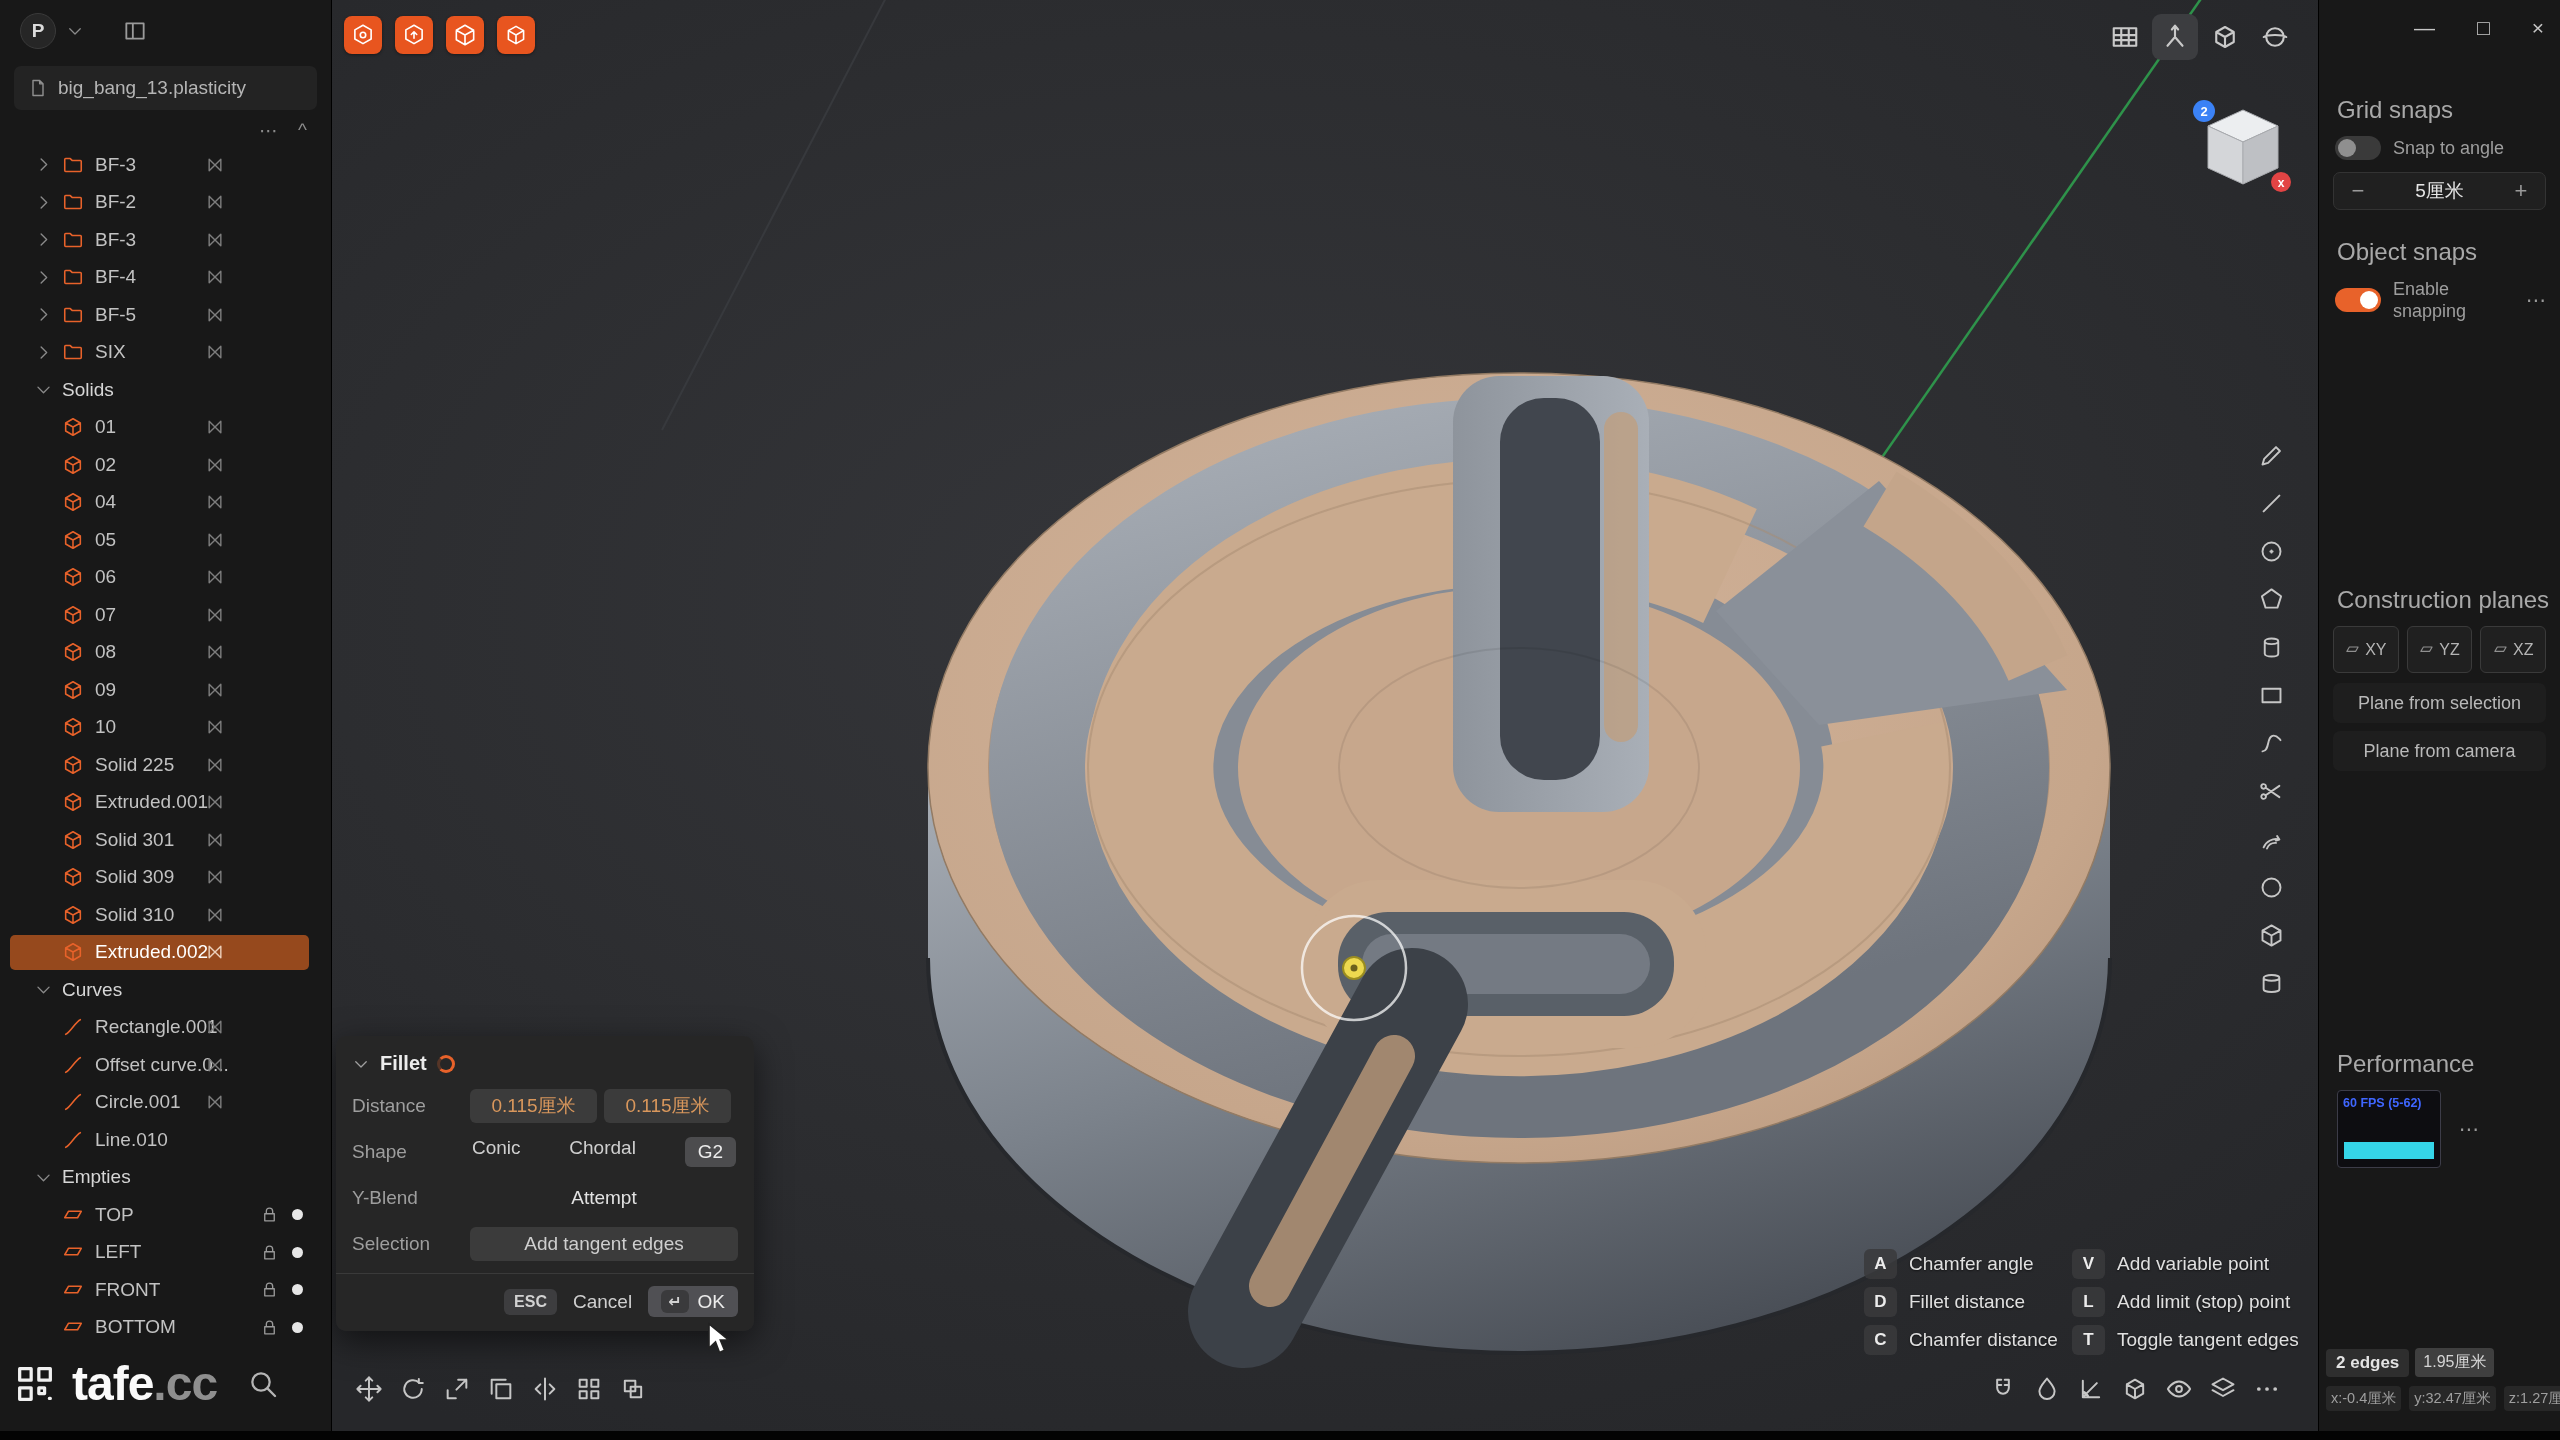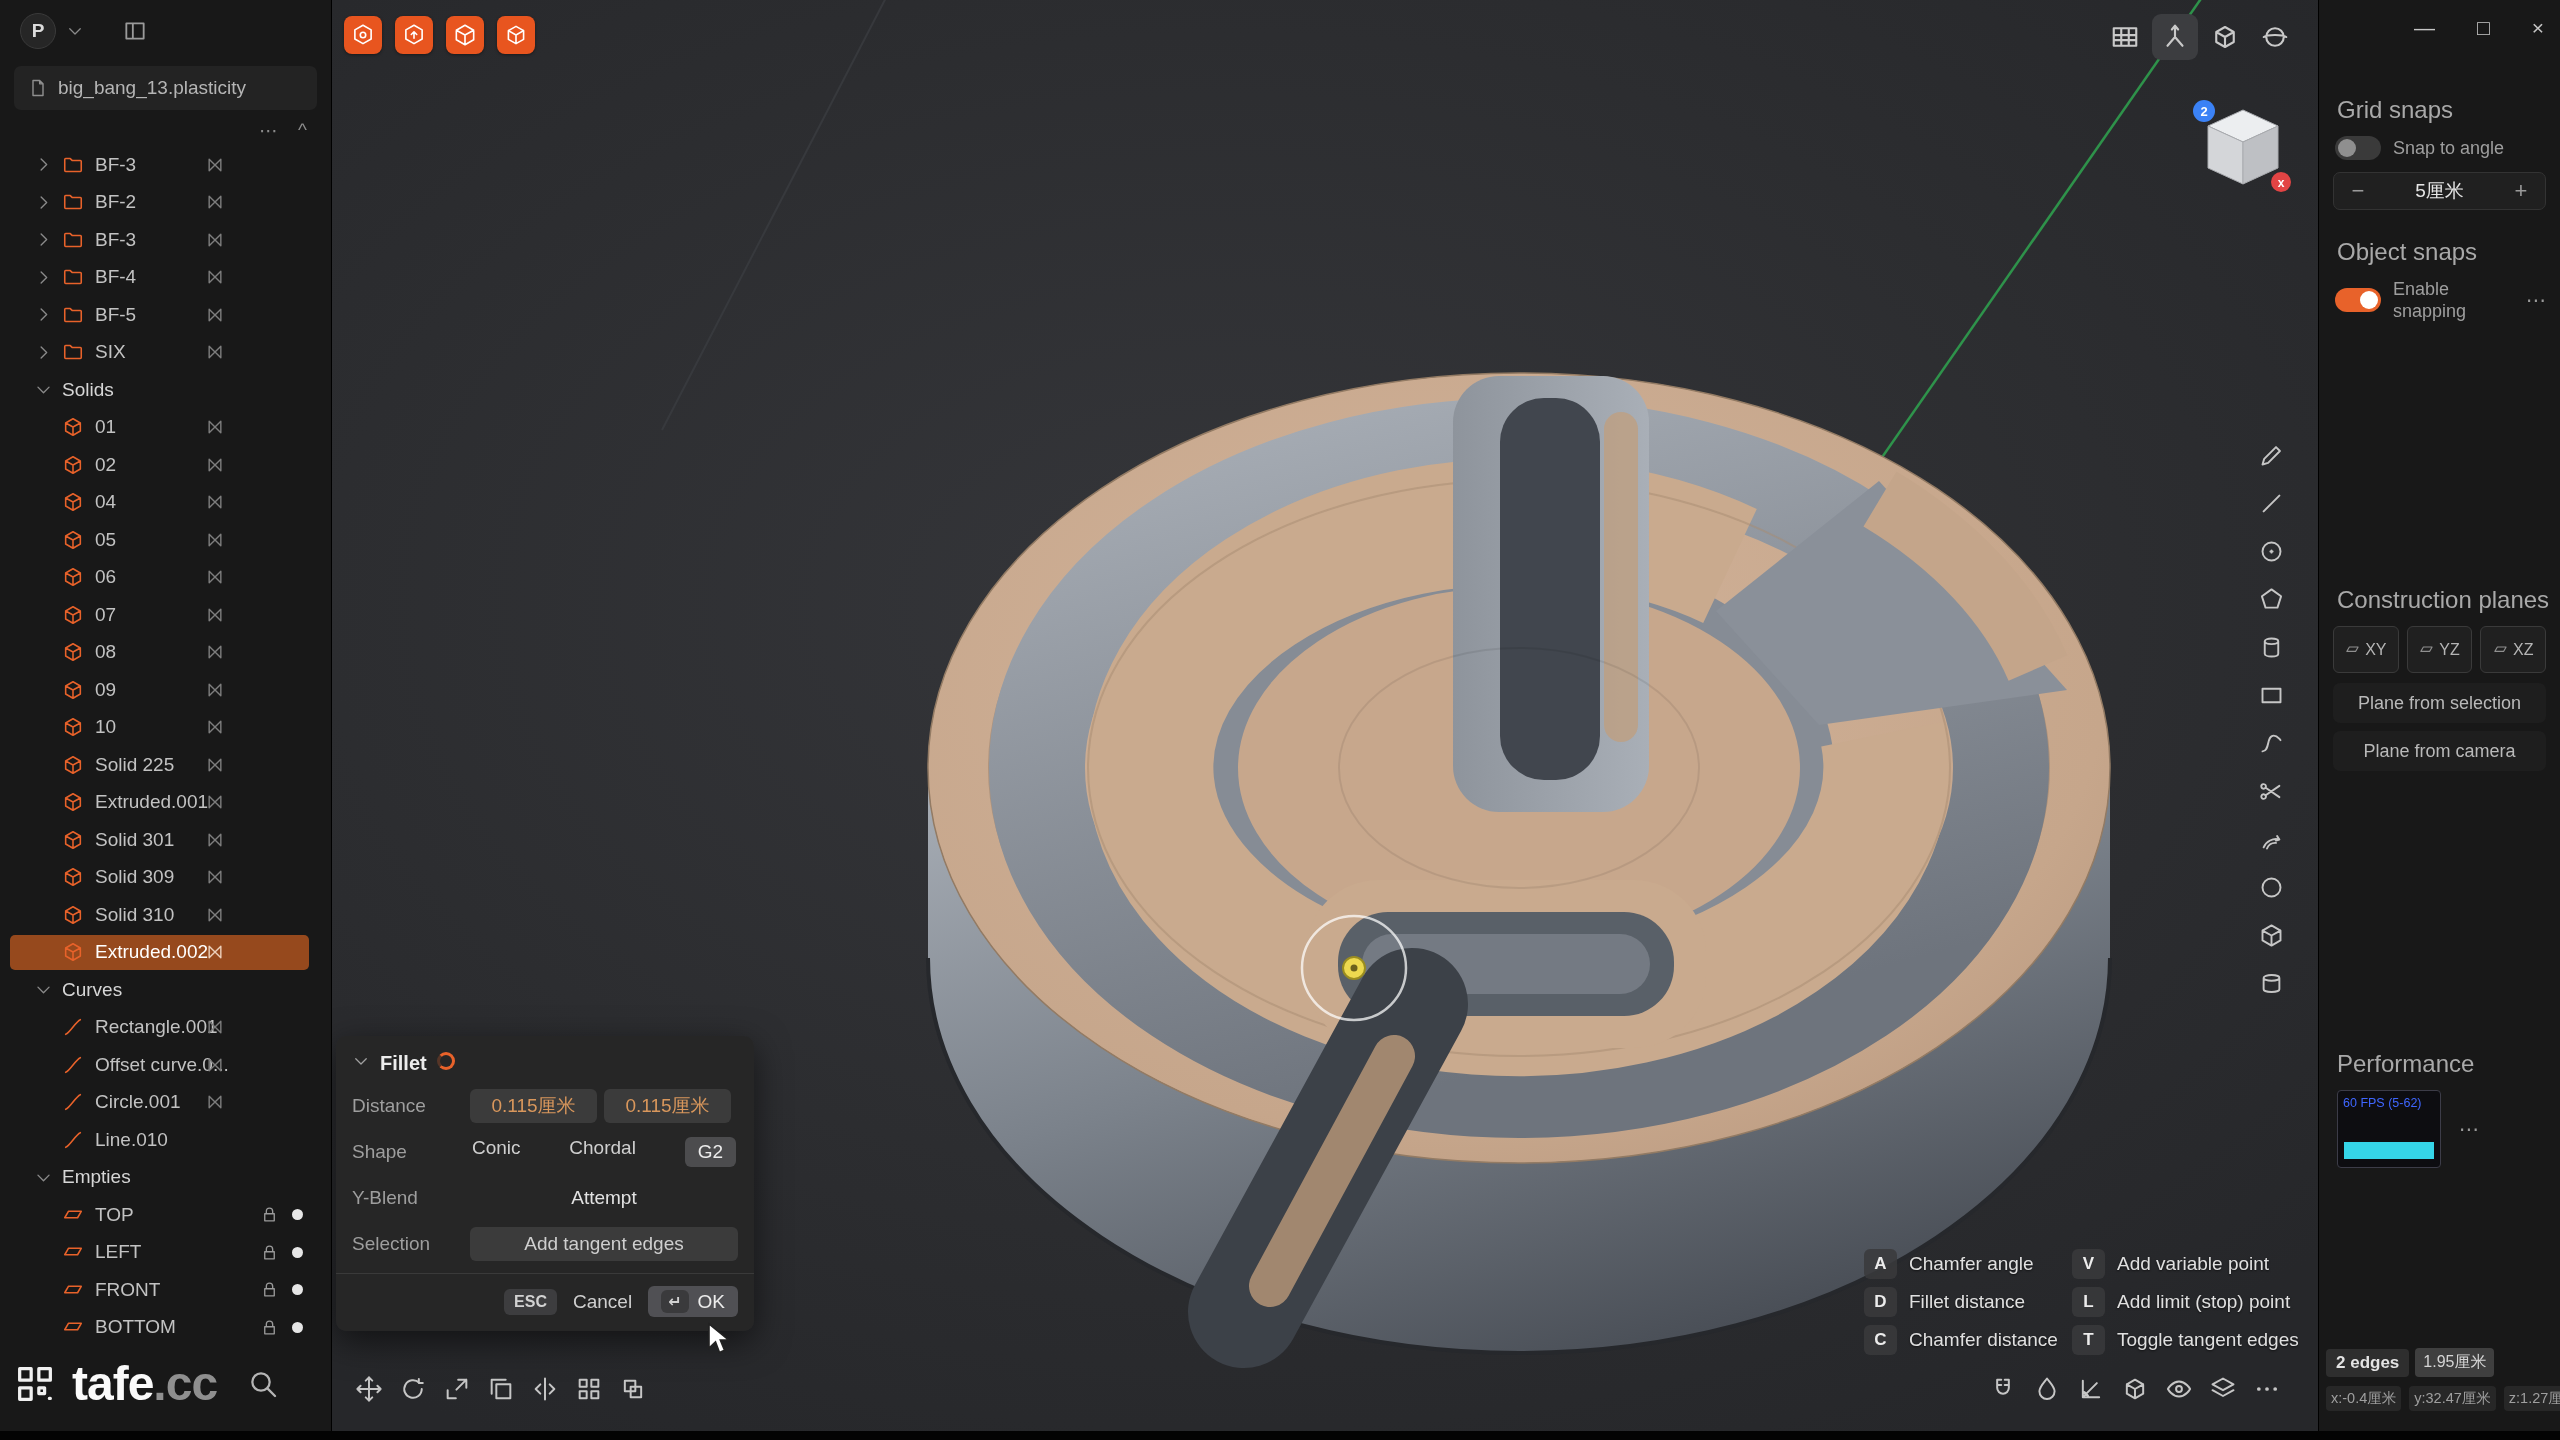--- a/index.html
+++ b/index.html
@@ -58,21 +58,21 @@
 
   .hints{position:absolute;display:flex;flex-direction:column;gap:8px;}
   #hints1{left:1532px;top:1249px;}
   #hints2{left:1740px;top:1249px;}
   .hint{display:flex;align-items:center;gap:12px;height:30px;}
   .key{min-width:33px;height:30px;padding:0 7px;border-radius:6px;background:rgba(58,58,60,.85);color:#ececec;font-size:17px;font-weight:bold;display:flex;align-items:center;justify-content:center;}
   .hlabel{color:#e0e0e0;font-size:19px;text-shadow:0 1px 2px rgba(0,0,0,.6);white-space:nowrap;}
 
   
   #fillet{position:absolute;left:4px;top:1036px;width:418px;background:rgba(38,38,38,.97);border-radius:10px;box-shadow:0 10px 34px rgba(0,0,0,.55);padding-top:8px;}
-  #filletHeader{display:flex;align-items:flex-start;gap:10px;padding:8px 16px 8px;color:#ececec;font-size:20px;font-weight:bold;}
+  #filletHeader{display:flex;align-items:center;gap:10px;padding:8px 16px 8px;color:#ececec;font-size:20px;font-weight:bold;}
   #filletHeader .chev{width:18px;height:18px;color:#a0a0a0;}
   #filletRing{width:18px;height:18px;border-radius:50%;border:3px solid #e8622a;border-left-color:rgba(232,98,42,.25);}
   .frow{display:grid;grid-template-columns:118px 1fr;align-items:center;padding:6px 16px;min-height:46px;}
   .flabel{color:#9e9e9e;font-size:19px;}
   .fctrl{display:flex;}
   .fval{width:127px;height:34px;background:#3b3b3b;border-radius:6px;color:#d9975c;font-size:19px;display:flex;align-items:center;justify-content:center;}
   .fval+.fval{margin-left:7px;}
   #shapeCtrl{justify-content:space-between;padding:0 2px;color:#cfcfcf;font-size:19px;}
   .g2sel{background:#4c4c4e;border-radius:6px;padding:4px 13px;color:#ececec;}
   #yblendCtrl{justify-content:center;color:#e2e2e2;font-size:19px;}
@@ -99,21 +99,21 @@
   .stepper{margin:0 14px;height:38px;background:#202020;border:1px solid #333;border-radius:7px;display:flex;align-items:center;justify-content:space-between;padding:0 12px;}
   .stepper .pm{color:#9a9a9a;font-size:22px;width:24px;text-align:center;}
   .stepper .val{color:#e6e6e6;font-size:19px;}
   #objDots{margin-left:auto;color:#9a9a9a;font-size:20px;}
   #planeBtns{display:flex;gap:8px;margin:0 14px 10px;}
   .pbn{flex:1;height:47px;border:1px solid #3a3a3a;background:#202020;border-radius:6px;color:#b5b5b5;font-size:16px;display:flex;align-items:center;justify-content:center;gap:5px;}
   .pbn .ic{width:15px;height:15px;color:#8f8f8f;}
   .pwide{margin:8px 14px 0;height:40px;background:#1e1e1e;border-radius:7px;color:#b9b9b9;font-size:18px;display:flex;align-items:center;justify-content:center;}
   #fpsWrap{display:flex;align-items:center;gap:18px;margin-left:18px;}
   #fpsBox{width:104px;height:78px;background:#0d0d11;border:1px solid #3c3c48;border-radius:4px;position:relative;}
-  #fpsText{position:absolute;left:5px;top:5px;color:#3f66ff;font-size:12.5px;font-weight:normal;white-space:nowrap;}
+  #fpsText{position:absolute;left:5px;top:5px;color:#3f66ff;font-size:12.5px;font-weight:bold;white-space:nowrap;}
   #fpsBar{position:absolute;left:6px;right:6px;bottom:8px;height:17px;background:#35d5e8;}
   #statusBadges{position:absolute;top:1348px;left:7px;display:flex;gap:6px;align-items:center;}
   #edgesBadge{background:#2e2e2e;border-radius:4px;padding:4px 10px;font-size:17px;font-weight:bold;color:#e3e3e3;}
   #lenBadge{background:#3f3f3f;border-radius:4px;padding:4px 8px;font-size:16px;color:#d5d5d5;}
   #coordBadges{position:absolute;top:1386px;left:7px;display:flex;gap:8px;}
   .coord{background:rgba(42,42,42,.85);border-radius:4px;padding:3px 5px;font-size:14.5px;color:#9f9f9f;white-space:nowrap;}
 
   
   #watermark{position:absolute;left:12px;top:1356px;display:flex;align-items:center;gap:14px;z-index:60;}
   #wmIcon{width:46px;height:46px;color:#f0f0f0;}

